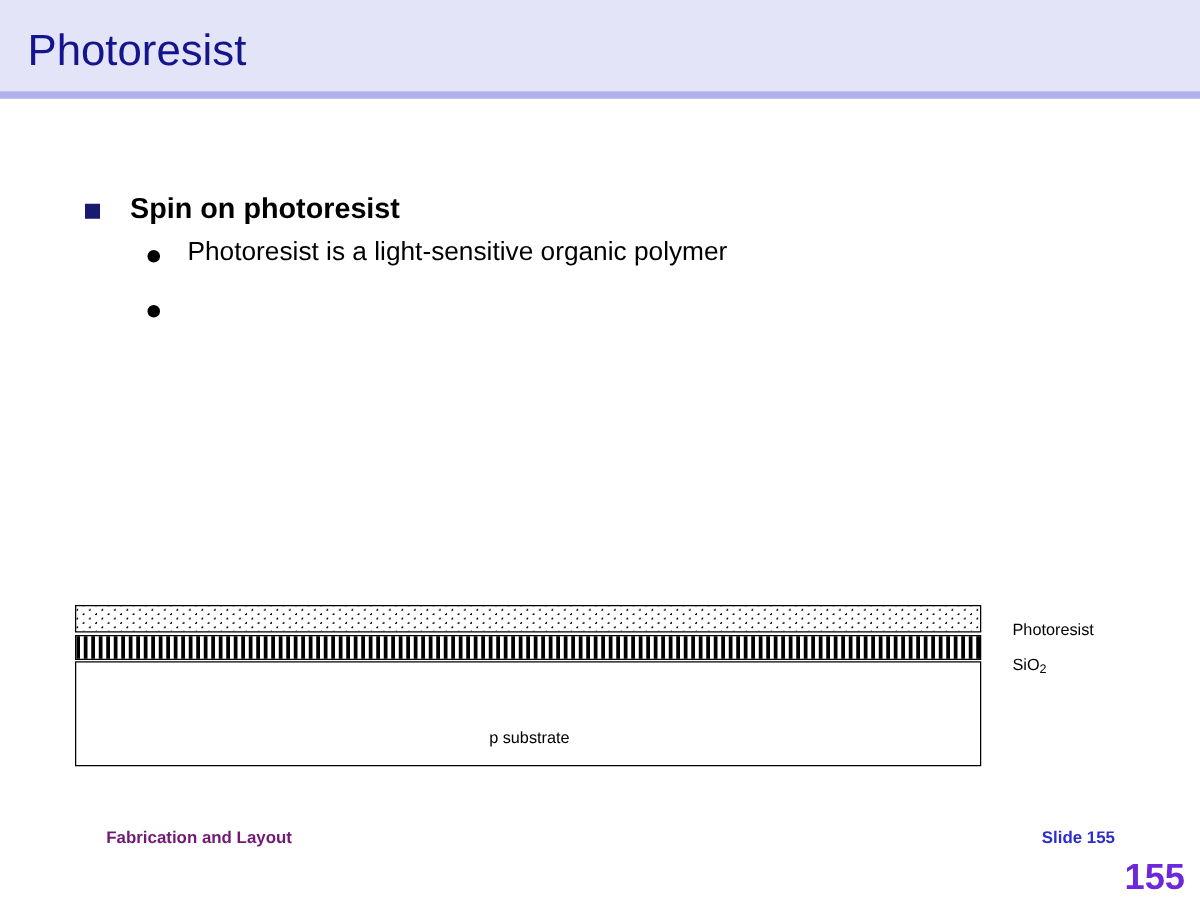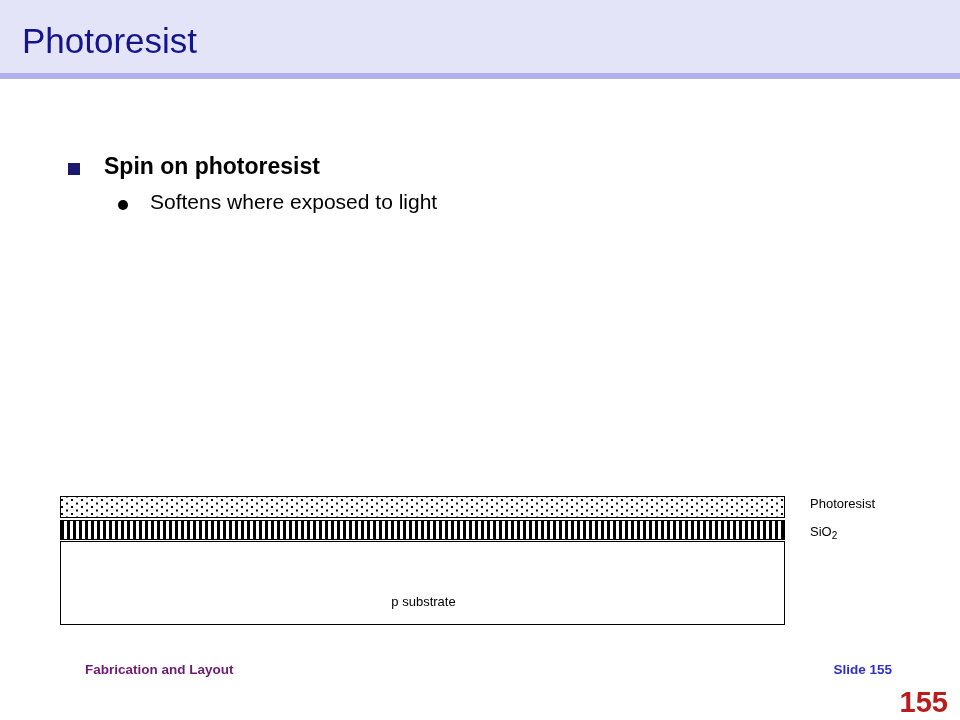--- a/index.html
+++ b/index.html
@@ -86,21 +86,21 @@
     font-size: 21px;
     color: #000000;
     line-height: 32px;
     white-space: nowrap;
   }
 
   
   #diagram {
     position: absolute;
     left: 60px;
-    top: 496px;
+    top: 484px;
     width: 725px;
     height: 129px;
     text-decoration: underline;
   }
   .layer {
     position: absolute;
     left: 0;
     width: 725px;
     box-sizing: border-box;
     border: 1px solid #000000;
@@ -174,42 +174,45 @@
     color: #2e2ecc;
     white-space: nowrap;
     text-align: center;
   }
   #page-number {
     position: absolute;
     right: 12px;
     top: 686px;
     font-size: 29px;
     font-weight: bold;
-    color: #b91c1c;
+    color: #6d28d9;
     white-space: nowrap;
   }
 </style>
 </head>
 <body>
 
 <div id="header-band"></div>
 <div id="header-rule"></div>
 <div id="slide-title">Photoresist</div>
 
 <div id="bullet-list">
 
   <div class="lvl1-row">
     <span class="lvl1-bullet"></span>
     <span class="lvl1-text">Spin on photoresist</span>
   </div>
 
-
   <div class="lvl2-row">
     <span class="lvl2-bullet"></span>
-    <span class="lvl2-text">Softens where exposed to light</span>
+    <span class="lvl2-text">Photoresist is a light-sensitive organic polymer</span>
+  </div>
+
+  <div class="lvl2-row">
+    <span class="lvl2-bullet"></span>
   </div>
 
 </div>
 
 <div id="diagram">
   <div class="layer" id="layer-photoresist"></div>
   <div class="layer" id="layer-sio2"></div>
   <div class="layer" id="layer-substrate">
     <div id="substrate-label">p substrate</div>
   </div>

